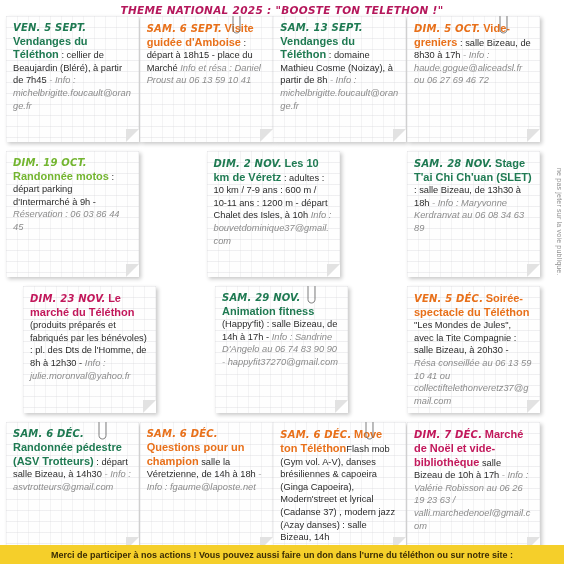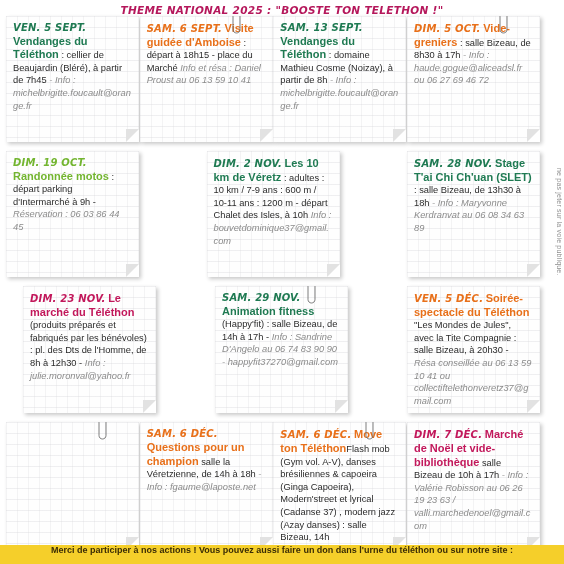--- a/index.html
+++ b/index.html
@@ -123,21 +123,21 @@
   }
 
   
   #footer-bar {
     position: absolute;
     left: 0; bottom: 0;
     width: 100%;
     height: 19px;
     background: #f5cf2a;
     display: flex;
-    align-items: flex-start;
+    align-items: center;
     justify-content: center;
   }
   #footer-text {
     font-size: 9px;
     font-weight: bold;
     color: #3b2d05;
     white-space: nowrap;
   }
 </style>
 </head>
@@ -192,20 +192,21 @@
     </div>
     <div class="card row-2" style="margin-right: 0px; margin-left: 0px;">
       <div class="card-text"><span class="date c-orange">VEN. 5 DÉC.</span> <span class="title c-orange">Soirée-spectacle du Téléthon</span><span class="body"> "Les Mondes de Jules", avec la Tite Compagnie : salle Bizeau, à 20h30 - </span><span class="info">Résa conseillée au 06 13 59 10 41 ou collectiftelethonveretz37@gmail.com</span></div>
     </div>
     <div class="card row-2" style="margin-right: 0px; margin-left: 0px;">
       <span class="paperclip" style="left: 92px; top: -4px;">
         <svg width="9" height="22" viewBox="0 0 9 22">
           <path d="M4.5 1 C2.3 1 1 2.3 1 4.2 L1 17.5 C1 19.6 2.6 21 4.5 21 C6.4 21 8 19.6 8 17.5 L8 4.2 C8 2.3 6.7 1 4.5 1 Z" fill="none" stroke="#6f6f6f" stroke-width="0.9"></path>
         </svg>
       </span>
+      <div class="card-text"><span class="date c-green">SAM. 6 DÉC.</span> <span class="title c-green">Randonnée pédestre (ASV Trotteurs)</span><span class="body"> : départ salle Bizeau, à 14h30 </span><span class="info">- Info : asvtrotteurs@gmail.com</span></div>
     </div>
     <div class="card row-3" style="margin-right: 0px; margin-left: 0px;">
       <div class="card-text"><span class="date c-orange">SAM. 6 DÉC.</span> <span class="title c-orange">Questions pour un champion</span><span class="body"> salle la Véretzienne, de 14h à 18h </span><span class="info">- Info : fgaume@laposte.net</span></div>
     </div>
     <div class="card row-3" style="margin-right: 0px; margin-left: 0px;">
       <span class="paperclip" style="left: 92px; top: -4px;">
         <svg width="9" height="22" viewBox="0 0 9 22">
           <path d="M4.5 1 C2.3 1 1 2.3 1 4.2 L1 17.5 C1 19.6 2.6 21 4.5 21 C6.4 21 8 19.6 8 17.5 L8 4.2 C8 2.3 6.7 1 4.5 1 Z" fill="none" stroke="#6f6f6f" stroke-width="0.9"></path>
         </svg>
       </span>

